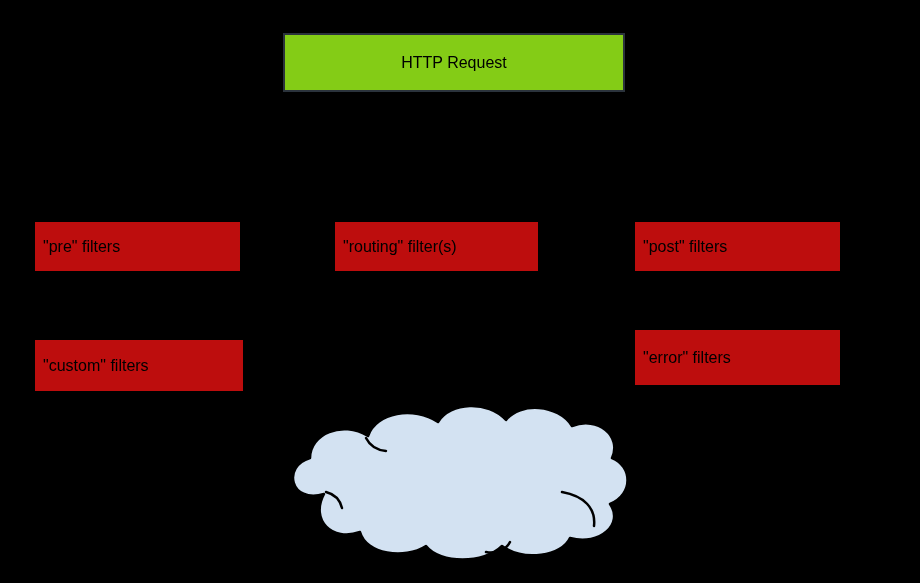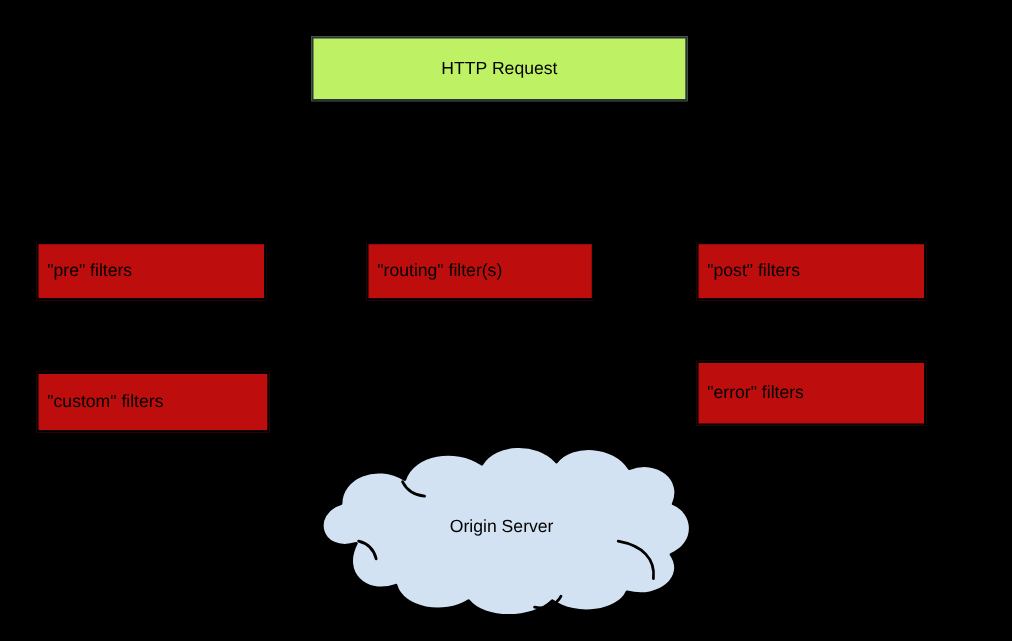--- a/index.html
+++ b/index.html
@@ -18,21 +18,21 @@
   .node {
     position: absolute;
     box-sizing: border-box;
     display: flex;
     align-items: center;
     font-size: 16px;
     color: #000000;
     border: 2px solid #000000;
   }
   .node.blue {
-    background: #bef264;
+    background: #84cc16;
     border-color: #2b333c;
     justify-content: center;
     text-align: right;
   }
   .node.red {
     background: #bd0d0d;
     justify-content: flex-start;
     padding-left: 8px;
   }
   #http-request { left: 283px; top: 33px;  width: 342px; height: 59px; }
@@ -105,17 +105,14 @@
              C 204 168 160 168 146 150
              C 124 164 86 158 80 136
              C 52 146 30 124 44 98
              Z" fill="#d3e2f2" stroke="#000000" stroke-width="2.5" stroke-linejoin="round"></path>
     <path d="M 86 42 c 4 8 10 12 20 13" fill="none" stroke="#000000" stroke-width="2.5" stroke-linecap="round"></path>
     <path d="M 282 96 c 22 4 34 16 32 34" fill="none" stroke="#000000" stroke-width="2.5" stroke-linecap="round"></path>
     <path d="M 230 146 c -4 8 -14 12 -24 10" fill="none" stroke="#000000" stroke-width="2.5" stroke-linecap="round"></path>
     <path d="M 46 96 c 8 2 14 8 16 16" fill="none" stroke="#000000" stroke-width="2.5" stroke-linecap="round"></path>
   </svg>
 
-  <div id="origin-label">
-    <span>Origin Server</span>
-  </div>
 
 </div>
 
 </body></html>

